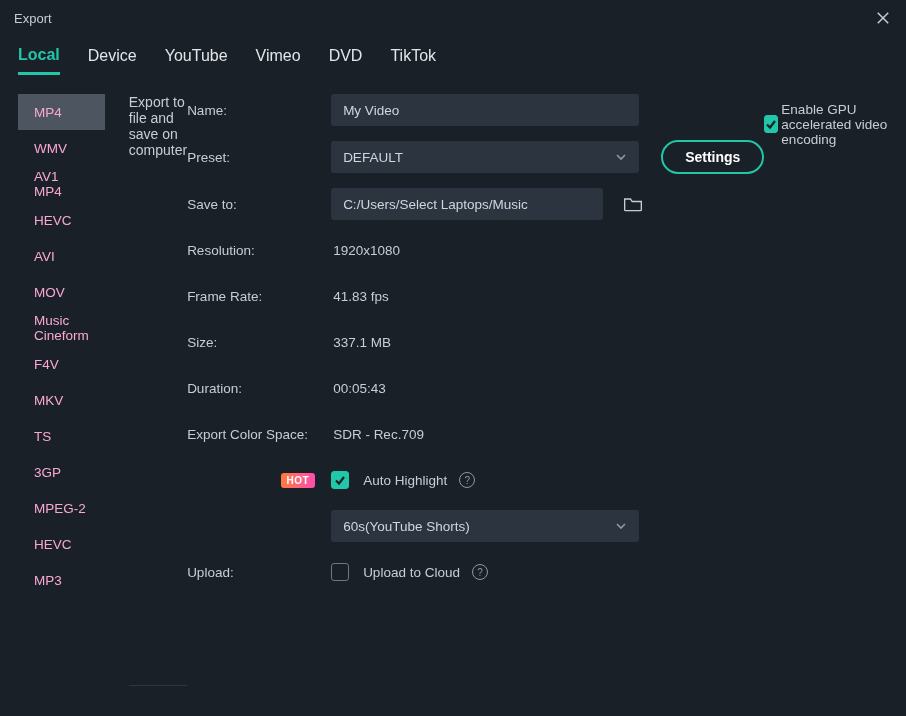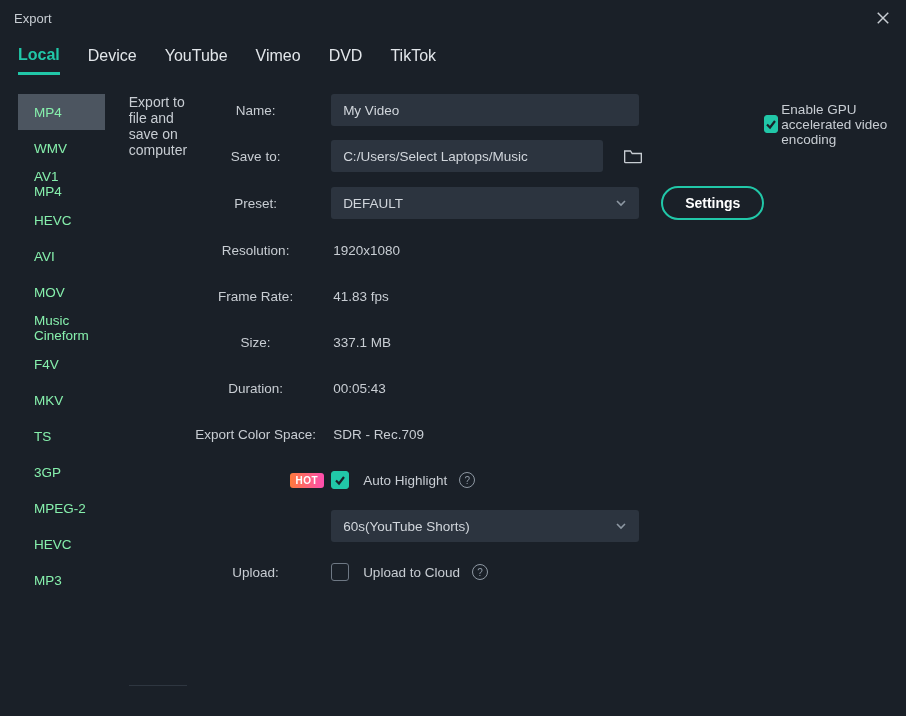--- a/index.html
+++ b/index.html
@@ -35,36 +35,36 @@
     border-bottom: 3px solid #21c7a8;
     font-weight: 600;
   }
   .body { flex: 1; display: flex; padding: 18px 18px 12px 18px; gap: 24px; }
   .sidebar { width: 210px; }
   .format-item {
     height: 36px;
     display: flex;
     align-items: center;
     padding: 0 16px;
-    color: #86efac;
+    color: #f9a8d4;
     cursor: pointer;
     font-size: 13.5px;
   }
   .format-item.active { background: #4c5560; }
   .main { flex: 1; display: flex; }
   .main-title {
     font-size: 14px;
     color: #c8cdd3;
     padding-bottom: 14px;
     border-bottom: 1px solid #2e3640;
     margin-bottom: 18px;
   }
   .form-rows { display: flex; flex-direction: column; gap: 14px; }
   .row { display: flex; align-items: center; min-height: 32px; }
-  .label { width: 144px; text-align: center; padding-right: 7px; color: #c8cdd3; font-size: 13.5px; }
+  .label { width: 144px; text-align: left; padding-right: 16px; color: #c8cdd3; font-size: 13.5px; }
   .control { display: flex; align-items: center; gap: 12px; }
   .value { color: #c8cdd3; font-size: 13.5px; padding-left: 2px; }
   .input {
     background: #2c343f;
     border: none;
     color: #d1d6dc;
     height: 32px;
     border-radius: 3px;
     padding: 0 12px;
     font-size: 13.5px;
@@ -188,41 +188,41 @@
       <div class="form-rows">
 
         <div class="row">
           <div class="label">Name:</div>
           <div class="control">
             <input class="input" value="My Video" style="">
           </div>
         </div>
 
         <div class="row">
-          <div class="label">Save to:</div>
-          <div class="control">
-            <input class="input path" value="C:/Users/Select Laptops/Music" style="">
-            <span class="folder-btn">
-              <svg class="folder-svg" viewBox="0 0 24 20" fill="none" stroke="currentColor" stroke-width="1.6">
-                  <path d="M2 4h7l2 3h11v10a1 1 0 0 1-1 1H3a1 1 0 0 1-1-1V4z"></path>
-                </svg>
-            </span>
-          </div>
-        </div>
-
-        <div class="row">
           <div class="label">Preset:</div>
           <div class="control">
             <div class="select">
               <span>DEFAULT</span>
               <svg class="chevron" viewBox="0 0 12 12" fill="none" stroke="currentColor" stroke-width="1.6">
                   <polyline points="2,4 6,8 10,4"></polyline>
                 </svg>
             </div>
             <button class="settings-btn">Settings</button>
+          </div>
+        </div>
+
+        <div class="row">
+          <div class="label">Save to:</div>
+          <div class="control">
+            <input class="input path" value="C:/Users/Select Laptops/Music" style="">
+            <span class="folder-btn">
+              <svg class="folder-svg" viewBox="0 0 24 20" fill="none" stroke="currentColor" stroke-width="1.6">
+                  <path d="M2 4h7l2 3h11v10a1 1 0 0 1-1 1H3a1 1 0 0 1-1-1V4z"></path>
+                </svg>
+            </span>
           </div>
         </div>
 
         <div class="row">
           <div class="label">Resolution:</div>
           <div class="value">1920x1080</div>
         </div>
 
         <div class="row">
           <div class="label">Frame Rate:</div>

